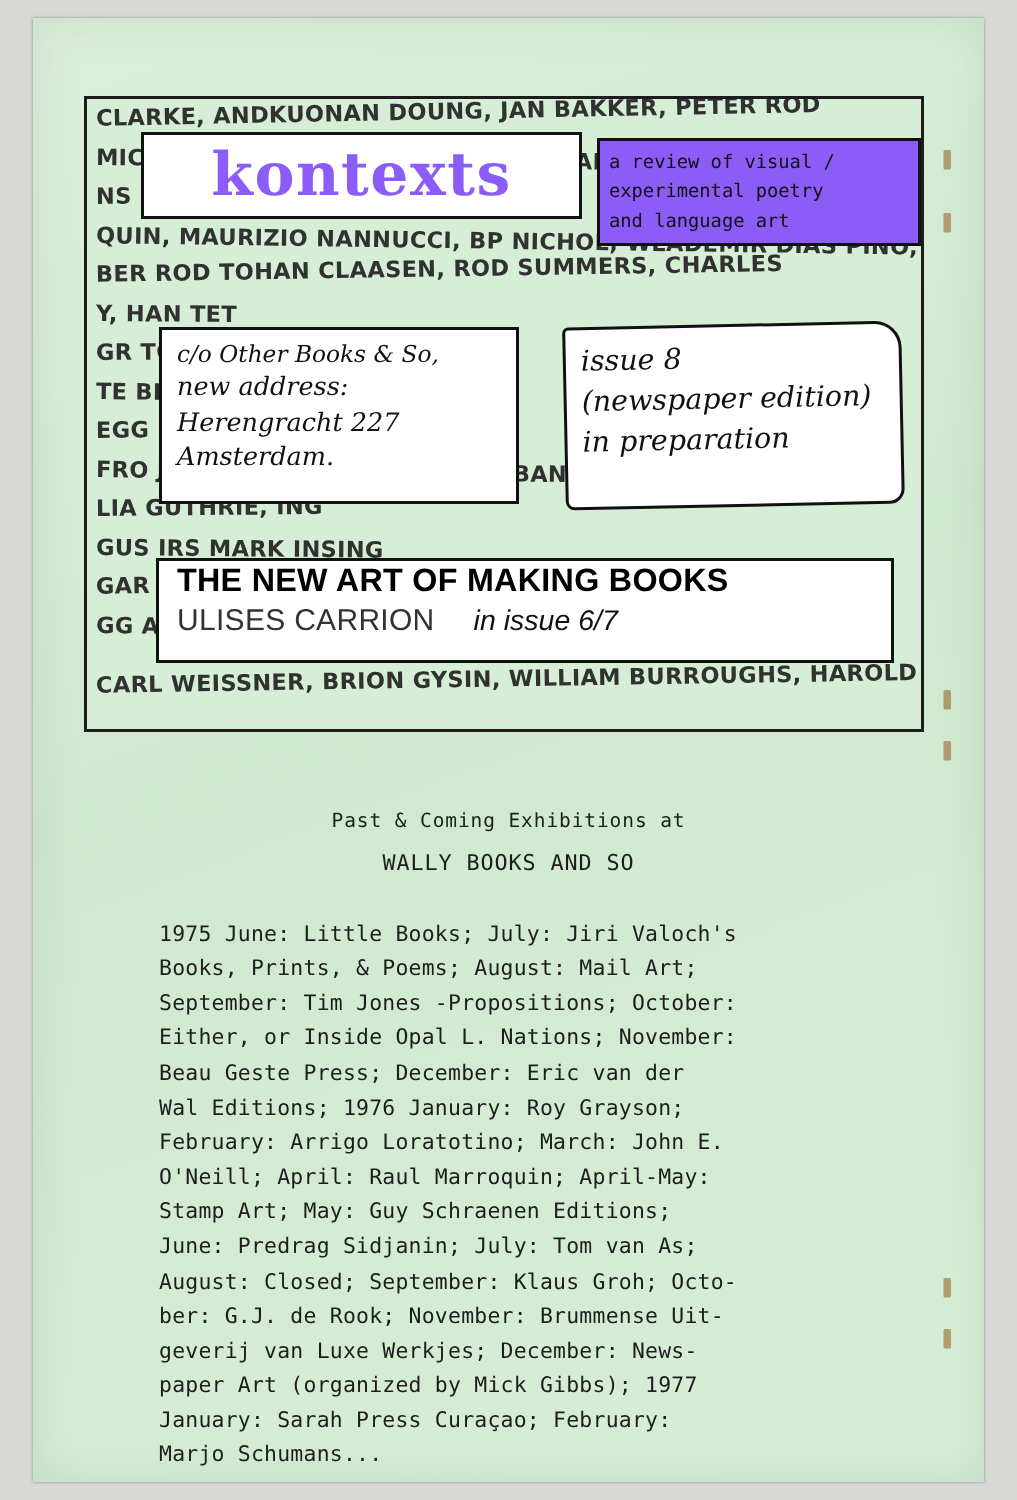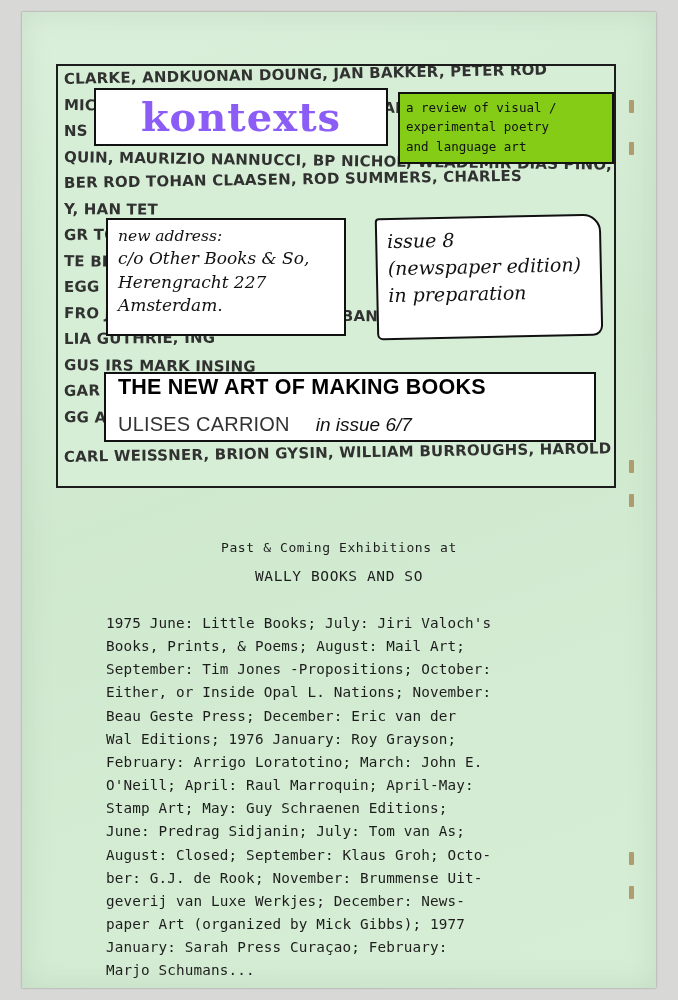--- a/index.html
+++ b/index.html
@@ -92,21 +92,21 @@
     letter-spacing: 1px;
     color: #8b5cf6;
     line-height: 1;
   }
 
   .tagline {
     position: absolute;
     left: 340px;
     top: 26px;
     width: 200px;
-    background: #84cc16;
+    background: #8b5cf6;
     border: 2px solid #111;
     padding: 4px 6px 6px 6px;
     font-family: "DejaVu Sans Mono", monospace;
     font-size: 12.5px;
     line-height: 1.55;
     color: #111;
   }
   .tagline div { white-space: nowrap; }
 
   .editor-box {
@@ -183,21 +183,21 @@
     font-weight: 700;
     font-size: 21.5px;
     letter-spacing: .2px;
     color: #000;
     line-height: 1.1;
   }
   .feature-sub-row {
     display: flex;
     align-items: baseline;
     gap: 26px;
-    margin-top: 13px;
+    margin-top: 3px;
   }
   .feature-author {
     font-family: "Liberation Sans", sans-serif;
     font-size: 20px;
     color: #333;
     letter-spacing: .2px;
   }
   .feature-issue {
     font-family: Liberation Sans, sans-serif;
     font-style: italic;
@@ -270,22 +270,22 @@
     </div>
 
     <div class="tagline">
       <div>a review of visual /</div>
       <div>experimental poetry</div>
       <div>and     language art</div>
     </div>
 
 
     <div class="address-box hand">
+      <div>c/o Other Books &amp; So,</div>
       <div>new address:</div>
-      <div>c/o Other Books &amp; So,</div>
       <div>Herengracht 227</div>
       <div>Amsterdam.</div>
     </div>
 
     <div class="issue-box hand">
       <div>issue 8</div>
       <div>(newspaper edition)</div>
       <div>in preparation</div>
     </div>
 

